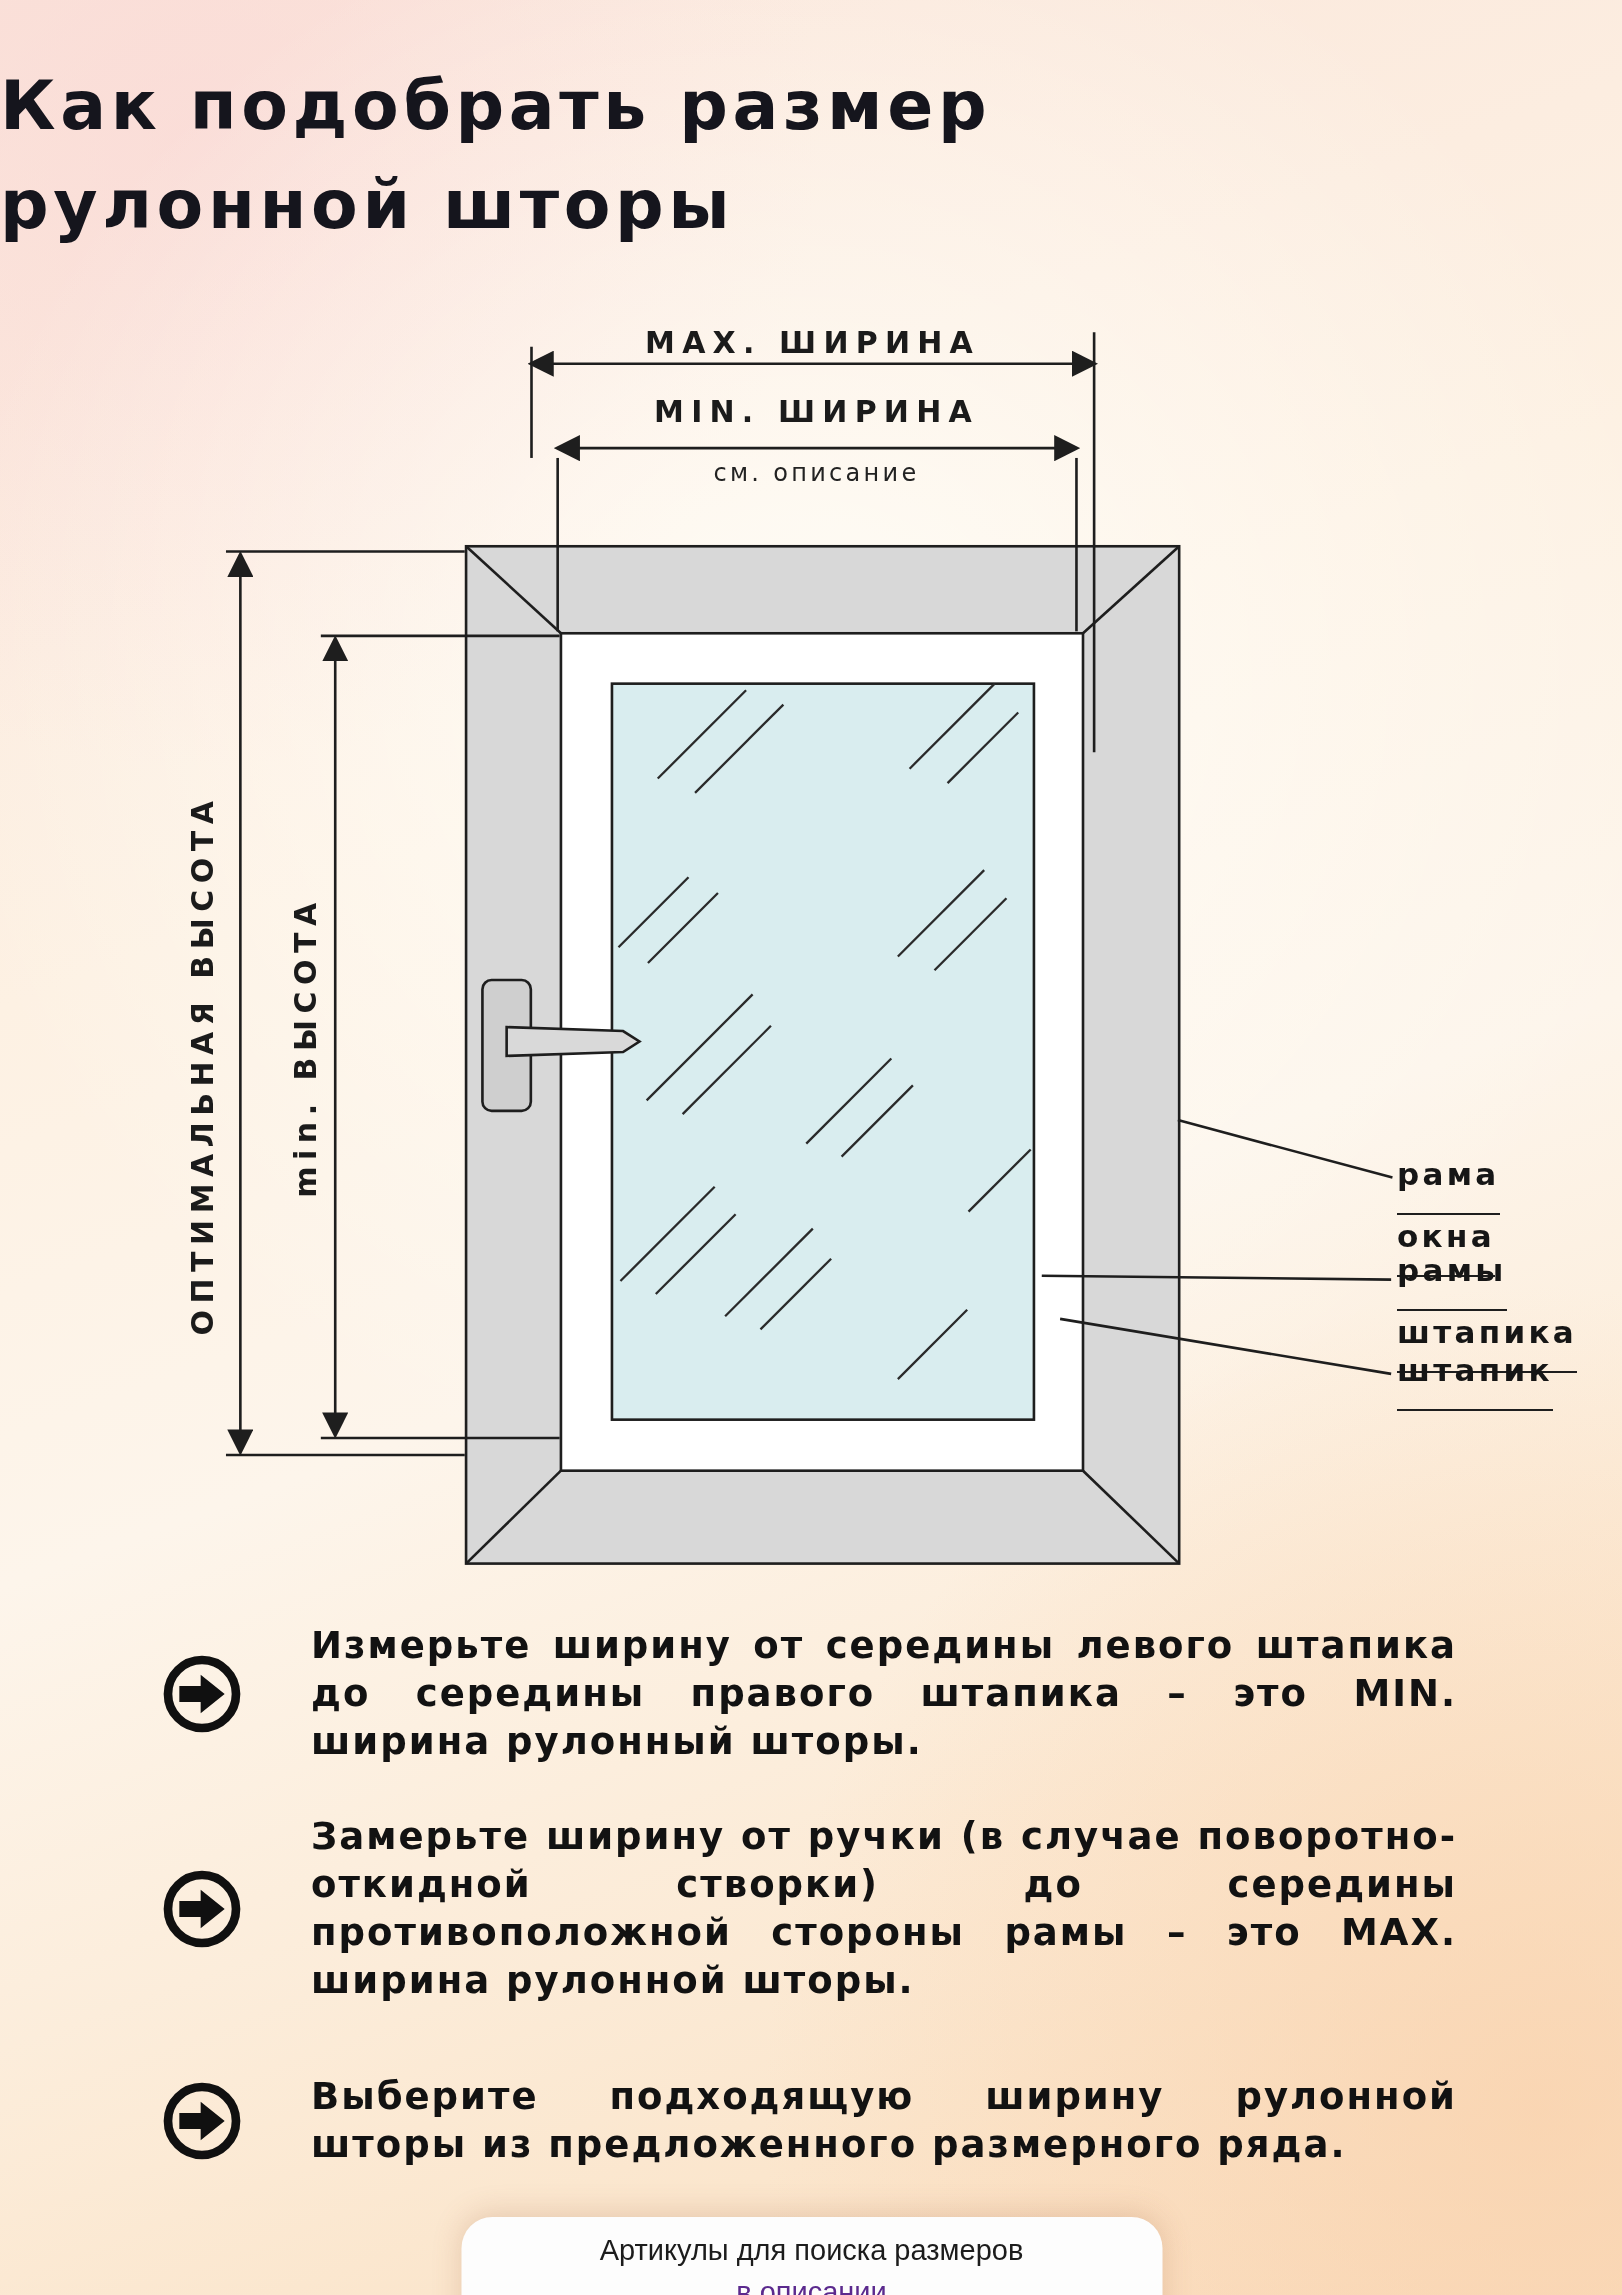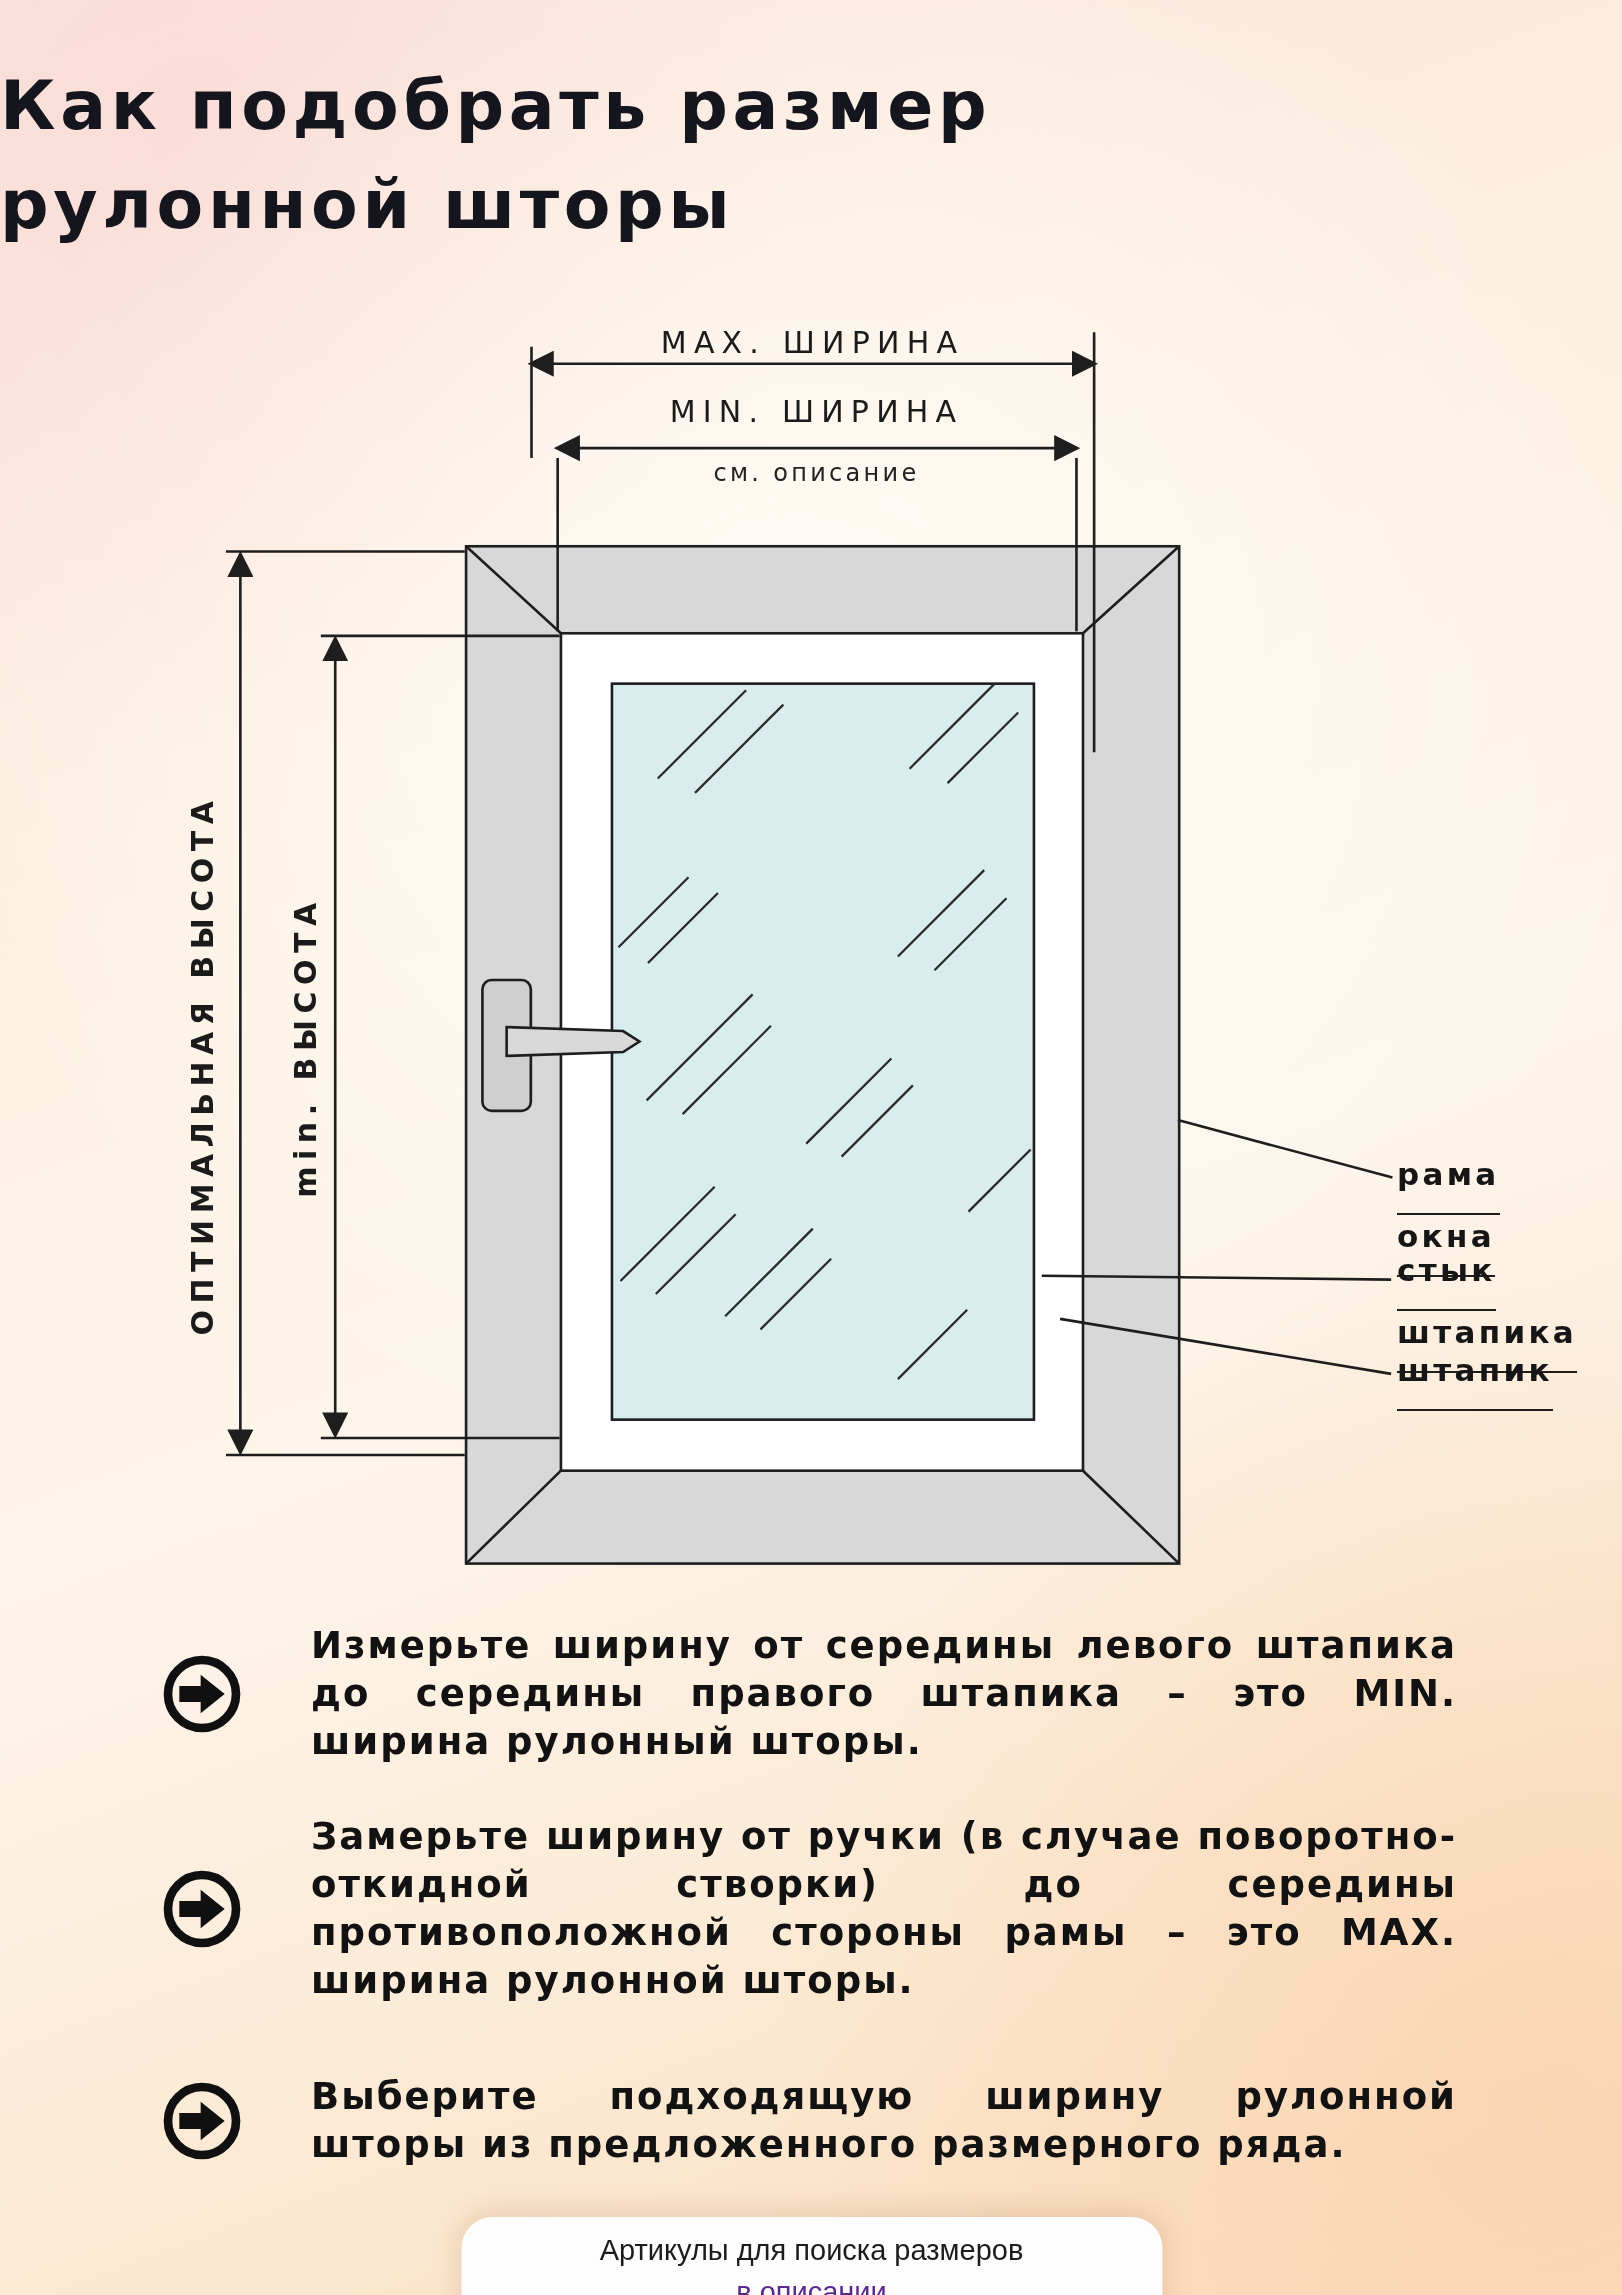--- a/index.html
+++ b/index.html
@@ -26,21 +26,21 @@
     font-weight: bold;
     letter-spacing: 4.6px;
     line-height: 99px;
     color: #15151d;
   }
   .diagram-svg { position: absolute; left: 0; top: 0; }
 
   .dim-label {
     position: absolute;
     text-align: center;
-    font-weight: normal;
+    font-weight: bold;
     font-size: 30px;
     letter-spacing: 7.2px;
     color: #1b1b1b;
     white-space: nowrap;
   }
   .max-w { left: 518px; width: 589px; top: 325px; }
   .min-w { left: 522px; width: 589px; top: 394px; }
   .dim-note {
     position: absolute;
     left: 522px; width: 589px; top: 459px;
@@ -207,21 +207,21 @@
   <div class="dim-label min-w">MIN.  ШИРИНА</div>
   <div class="dim-note">см. описание</div>
   <div class="v-label optimal">ОПТИМАЛЬНАЯ ВЫСОТА</div>
   <div class="v-label minh">min. ВЫСОТА</div>
 
   <div class="side-label frame-lbl">
     <div><span class="ul">рама</span></div>
     <div><span class="ul">окна</span></div>
   </div>
   <div class="side-label joint-lbl">
-    <div><span class="ul">стык</span></div>
+    <div><span class="ul">рамы</span></div>
     <div><span class="ul">штапика</span></div>
   </div>
   <div class="side-label bead-lbl">
     <div><span class="ul">штапик</span></div>
   </div>
 
   <div class="step step-1">
     <span class="step-icon">
       <svg width="80" height="80" viewBox="0 0 120 120">
         <circle cx="60" cy="60" r="51" fill="none" stroke="#101010" stroke-width="13"></circle>

